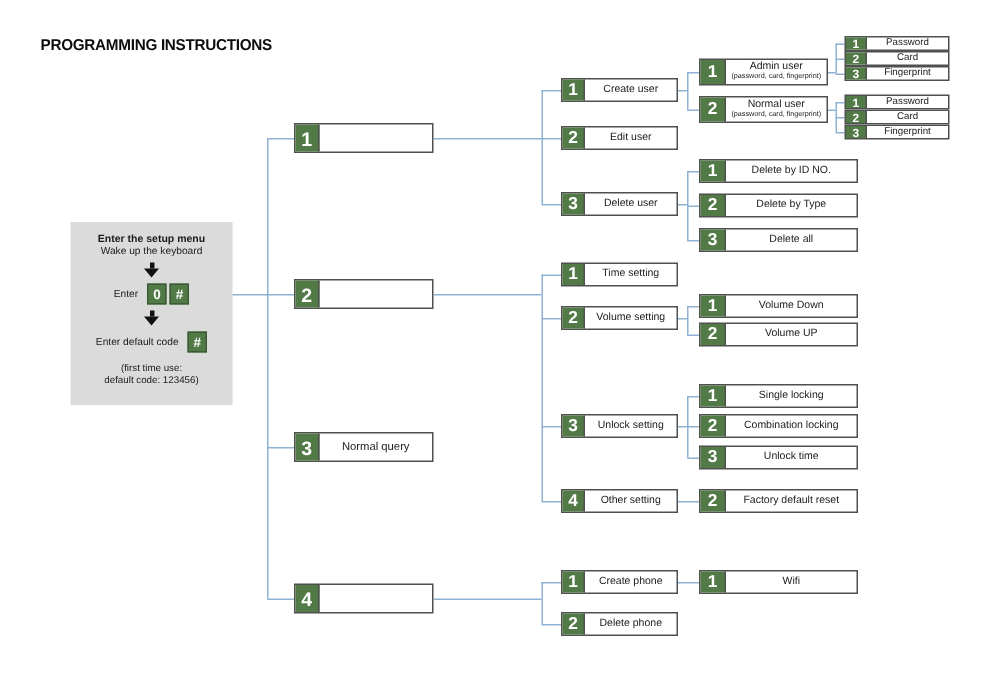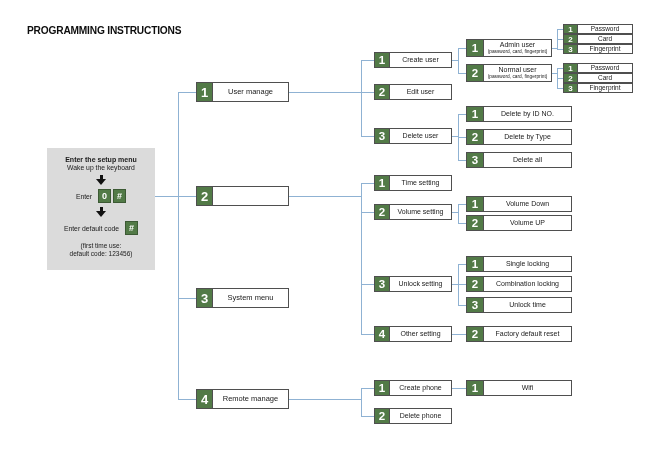--- a/index.html
+++ b/index.html
@@ -126,32 +126,30 @@
     <div class="cline" style="left: 557px; top: 28.5px; width: 6px; height: 1px;"></div>
     <div class="cline" style="left: 557px; top: 38.5px; width: 6px; height: 1px;"></div>
     <div class="cline" style="left: 557px; top: 48.5px; width: 6px; height: 1px;"></div>
     <div class="cline" style="left: 552px; top: 72.5px; width: 5px; height: 1px;"></div>
     <div class="cline" style="left: 556.5px; top: 68px; width: 1px; height: 20px;"></div>
     <div class="cline" style="left: 557px; top: 67.5px; width: 6px; height: 1px;"></div>
     <div class="cline" style="left: 557px; top: 77.5px; width: 6px; height: 1px;"></div>
     <div class="cline" style="left: 557px; top: 87.5px; width: 6px; height: 1px;"></div>
     <div class="node" style="left: 196px; top: 82px; width: 93px; height: 20px;">
       <div class="num" style="width: 15px; font-size: 13px;">1</div>
-      <div class="lab" style="font-size: 7.5px;">User manage</div>
     </div>
     <div class="node" style="left: 196px; top: 186px; width: 93px; height: 20px;">
       <div class="num" style="width: 15px; font-size: 13px;">2</div>
     </div>
     <div class="node" style="left: 196px; top: 288px; width: 93px; height: 20px;">
       <div class="num" style="width: 15px; font-size: 13px;">3</div>
-      <div class="lab" style="font-size: 7.5px;">System menu</div>
+      <div class="lab" style="font-size: 7.5px;">Normal query</div>
     </div>
     <div class="node" style="left: 196px; top: 389px; width: 93px; height: 20px;">
       <div class="num" style="width: 15px; font-size: 13px;">4</div>
-      <div class="lab" style="font-size: 7.5px;">Remote manage</div>
     </div>
     <div class="node" style="left: 374px; top: 52px; width: 78px; height: 16px;">
       <div class="num" style="width: 14px; font-size: 11.5px;">1</div>
       <div class="lab" style="font-size: 7px;">Create user</div>
     </div>
     <div class="node" style="left: 374px; top: 84px; width: 78px; height: 16px;">
       <div class="num" style="width: 14px; font-size: 11.5px;">2</div>
       <div class="lab" style="font-size: 7px;">Edit user</div>
     </div>
     <div class="node" style="left: 374px; top: 128px; width: 78px; height: 16px;">

